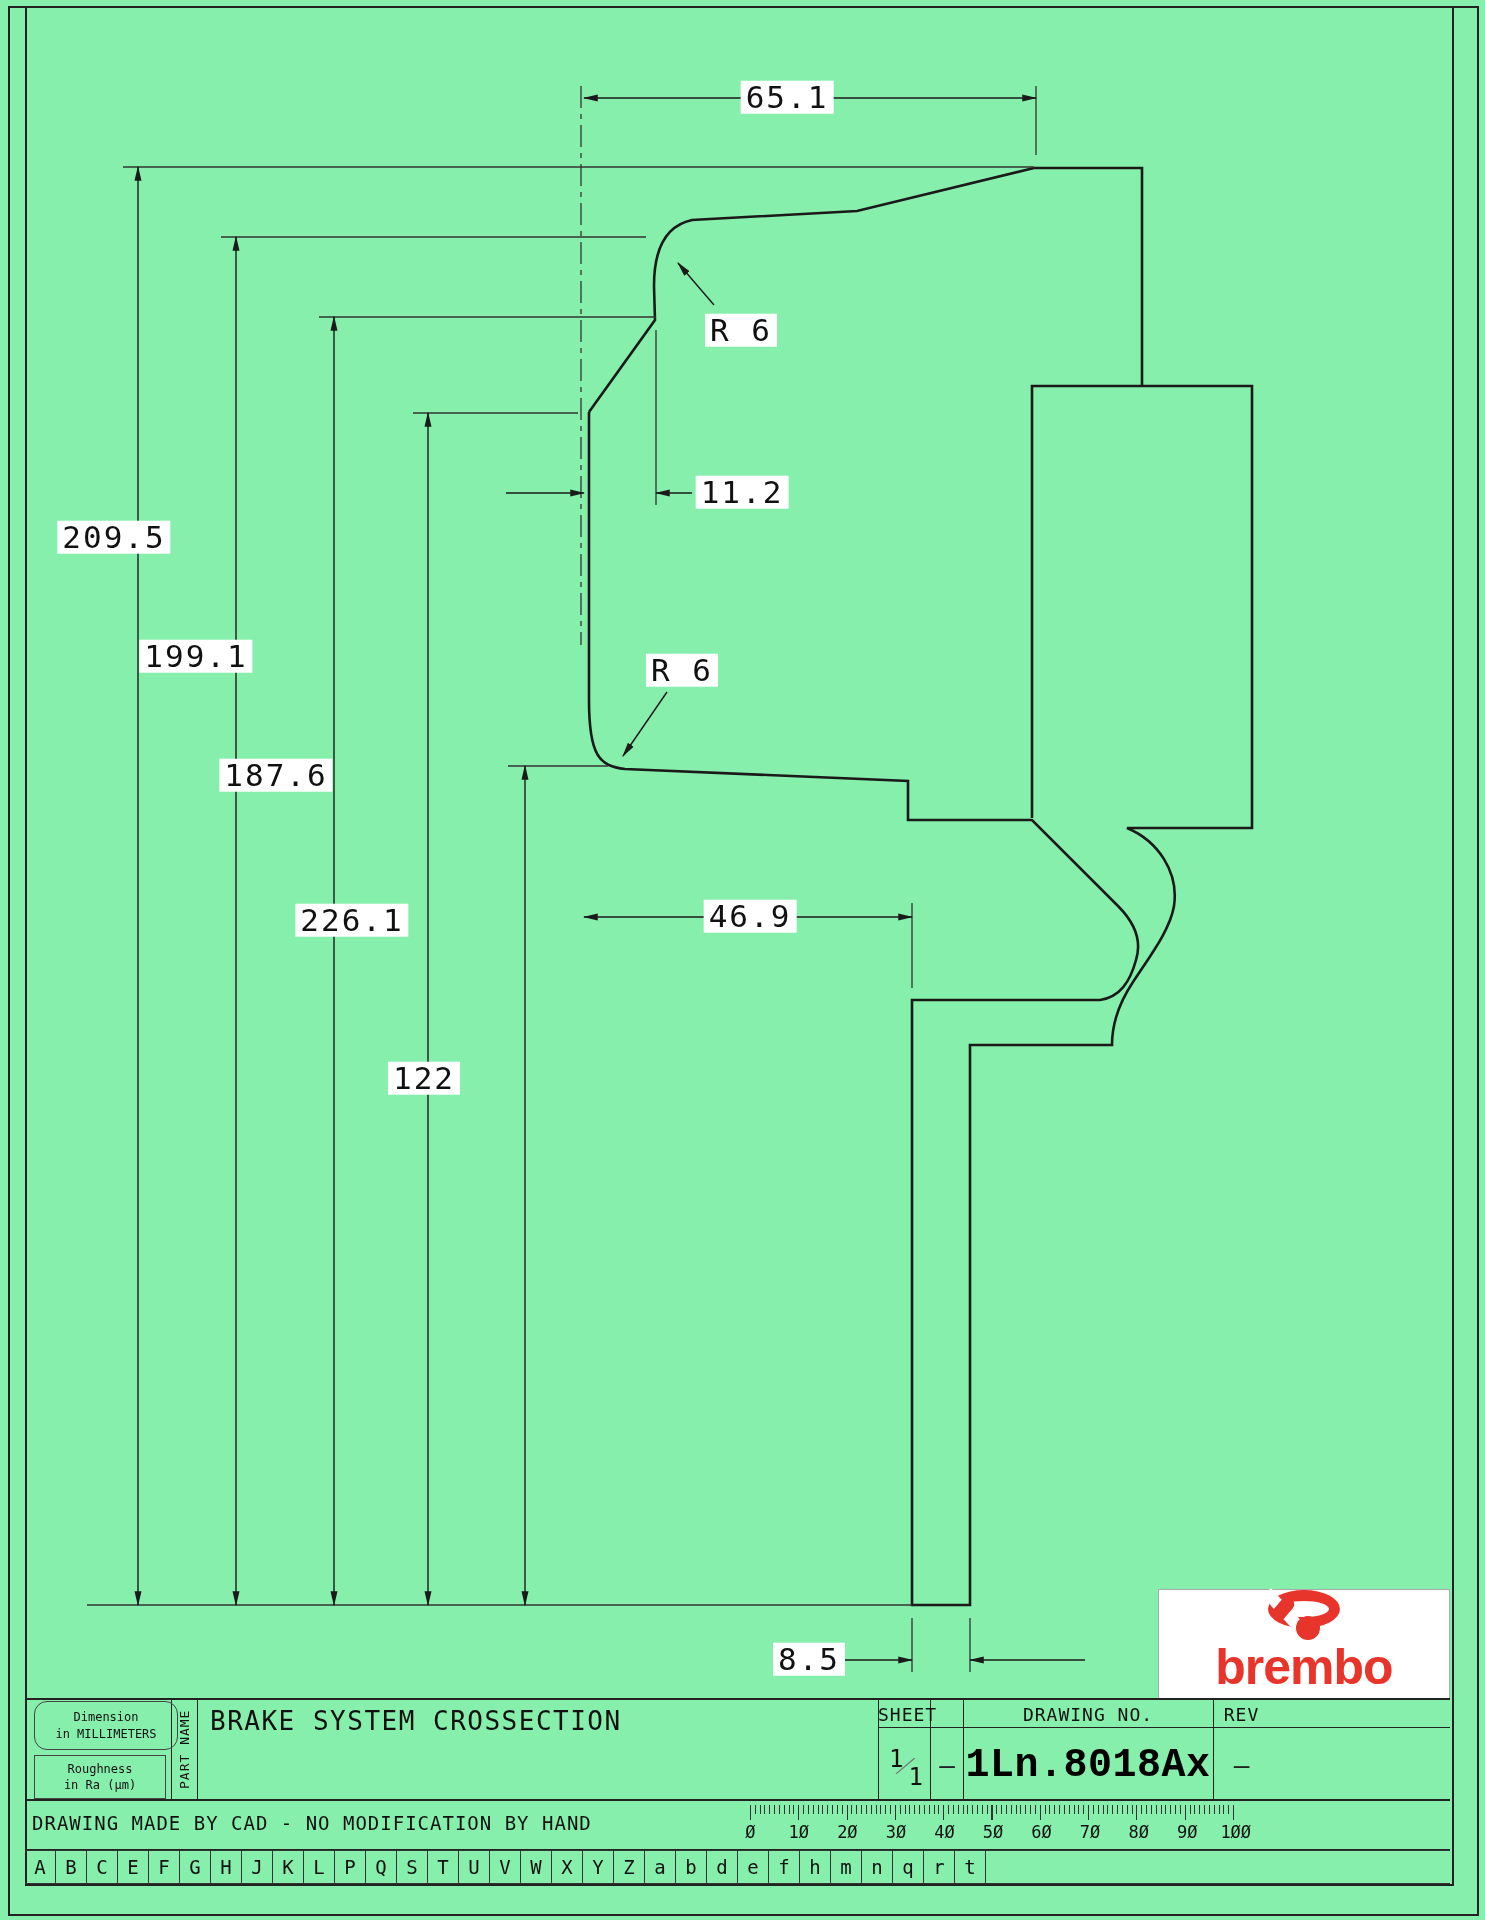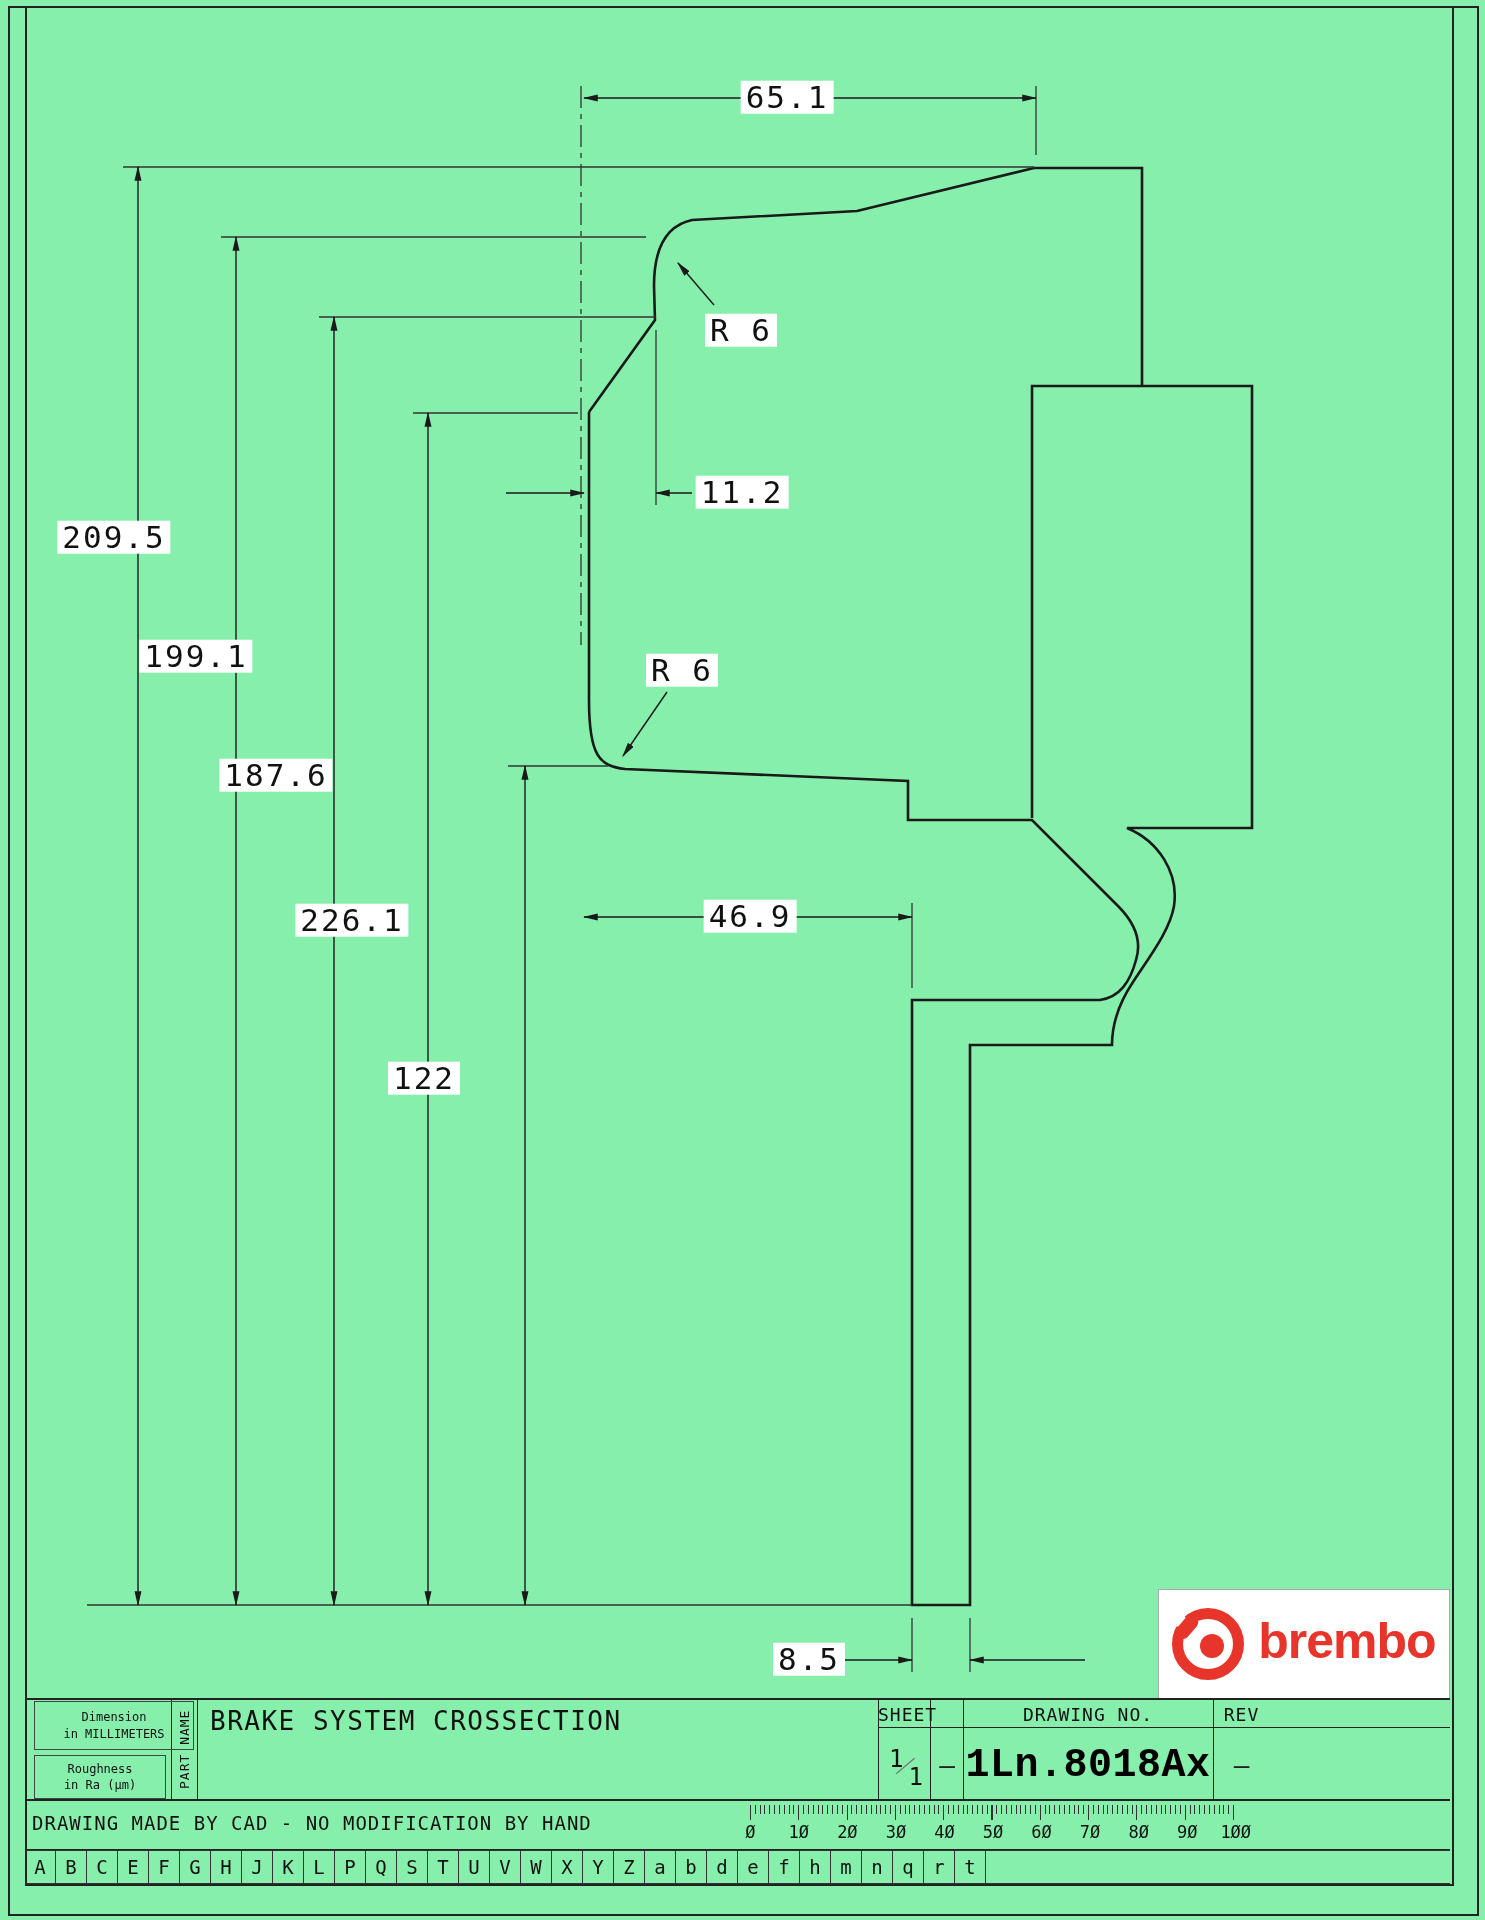--- a/index.html
+++ b/index.html
@@ -46,21 +46,21 @@
     background:repeating-linear-gradient(to right,#333 0 1px,transparent 1px 48.3px); }
   #ruler-numbers { left:726px; top:1822px; width:534px; display:flex; justify-content:space-between; }
   #ruler-numbers span { display:inline-block; width:50px; text-align:center; font-size:17px; }
   
   #letters-row { left:25px; top:1850px; width:1425px; height:34px; display:flex;
     border-top:1px solid #333; border-bottom:1px solid #333; box-sizing:border-box; }
   #letters-row .cell { width:31px; box-sizing:border-box; border-right:1px solid #333;
     display:flex; align-items:center; justify-content:center; font-size:19px; }
   
   #logo-box { left:1158px; top:1589px; width:290px; height:108px; border:1px solid #aaa;
-    display:flex; align-items:center; justify-content:center; gap:14px; background:#fff; }
+    display:flex; align-items:center; justify-content:center; gap:14px; background:#fff;flex-direction:column; }
   #logo-icon { position:relative; width:72px; height:72px; }
   #logo-icon .ring { position:absolute; inset:0; border:11px solid #e8352b; border-radius:50%; }
   #logo-icon .slash { position:absolute; width:54px; height:12px; background:#fff;
     left:-10px; top:16px; transform:rotate(47deg); }
   #logo-icon .hook { position:absolute; width:14px; height:26px; background:#e8352b;
     left:8px; top:6px; transform:rotate(40deg); border-radius:6px; }
   #logo-icon .dot { position:absolute; width:24px; height:24px; background:#e8352b;
     border-radius:50%; left:28px; top:26px; }
   #logo-word { font-family:"Liberation Sans", sans-serif; font-weight:bold; font-size:50px;
     color:#e8352b; letter-spacing:-1px; line-height:1; padding-bottom:6px; }
@@ -151,21 +151,21 @@
   <div class="tb-line" style="left:25px;  top:1799px; width:1425px; height:2px;"></div>
   <div class="tb-line" style="left:171px; top:1698px; width:1px; height:102px;"></div>
   <div class="tb-line" style="left:197px; top:1698px; width:1px; height:102px;"></div>
   <div class="tb-line" style="left:878px; top:1698px; width:1px; height:102px;"></div>
   <div class="tb-line" style="left:930px; top:1698px; width:1px; height:102px;"></div>
   <div class="tb-line" style="left:963px; top:1698px; width:1px; height:102px;"></div>
   <div class="tb-line" style="left:1213px;top:1698px; width:1px; height:102px;"></div>
   <div class="tb-line" style="left:878px; top:1727px; width:572px; height:1px;"></div>
   <div class="tb-line" style="left:25px;  top:1849px; width:1425px; height:1px;"></div>
 
-  <div class="tb-cell note-box tb-small" style="left:34px; top:1701px; width:160px; height:49px;">
+  <div class="tb-cell note-box tb-small" style="left:34px; top:1701px; width:144px; height:49px;border-radius:13px;">
     <div>Dimension</div>
     <div>in MILLIMETERS</div>
   </div>
   <div class="tb-cell note-box tb-small" style="left:34px; top:1755px; width:132px; height:44px;">
     <div>Roughness</div>
     <div>in Ra (µm)</div>
   </div>
 
   <div class="tb-cell" id="part-name-cell" style="left:172px; top:1699px; width:25px; height:100px;">PART NAME</div>
 

